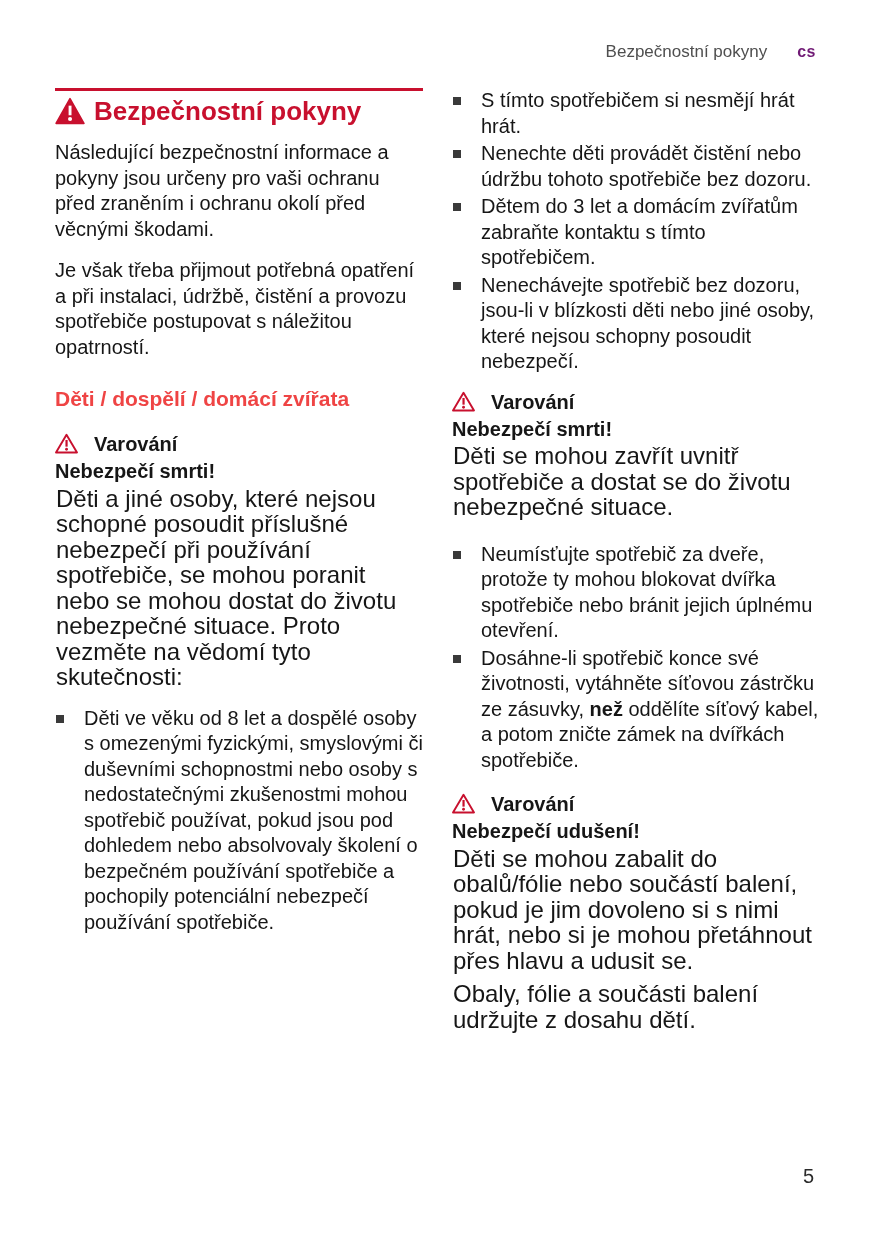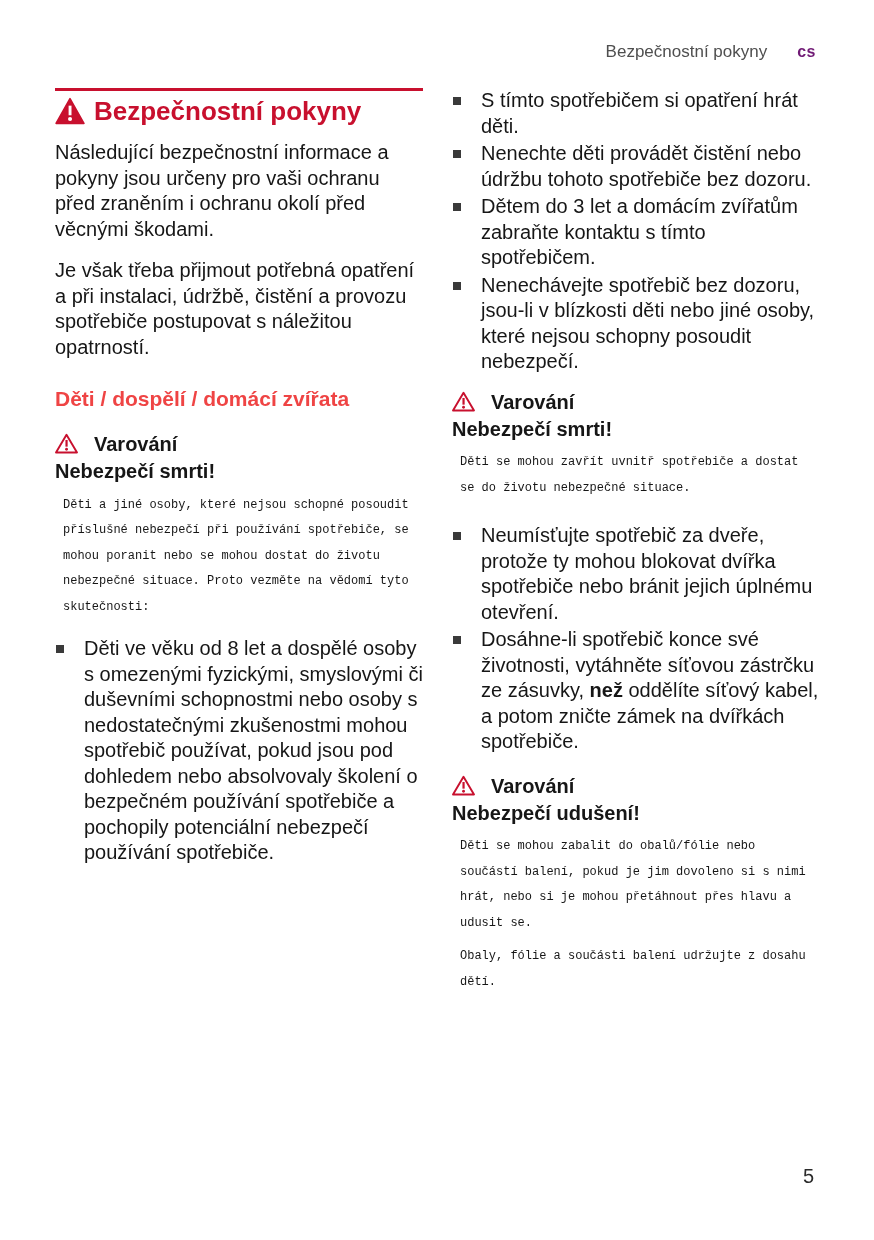--- a/index.html
+++ b/index.html
@@ -41,21 +41,21 @@
   h2.section-heading {
     margin: 26px 0 22px 0;
     color: #ef4444; font-size: 21px; font-weight: bold; line-height: 25px;
   }
 
   
   .warning-block { margin: 0 0 16px 0; }
   .warning-title-row { display: flex; align-items: flex-start; gap: 16px; margin-bottom: 3px; }
   .warning-label { font-weight: bold; font-size: 20px; }
   .warning-subtitle { font-weight: bold; font-size: 20px; line-height: 25.5px; }
-  .warning-body { margin: 8px; font-size: 12px; line-height: 25.5px; font-family: Liberation Mono, monospace; }
+  .warning-body { margin: 1px; font-size: 24px; line-height: 25.5px; }
   .warning-body + .warning-body { margin-top: 8px; }
 
   
   ul.bullets { list-style: none; margin: 0 0 16px 0; padding: 0; }
   ul.bullets li {
     display: flex; align-items: flex-start;
     font-size: 20px; line-height: 25.5px;
     margin-bottom: 2px;
   }
   ul.bullets .bullet-marker {
@@ -125,21 +125,21 @@
         <span class="bullet-text">Děti ve věku od 8 let a dospělé osoby s omezenými fyzickými, smyslovými či duševními schopnostmi nebo osoby s nedostatečnými zkušenostmi mohou spotřebič používat, pokud jsou pod dohledem nebo absolvovaly školení o bezpečném používání spotřebiče a pochopily potenciální nebezpečí používání spotřebiče.</span>
       </li>
     </ul>
   </div>
 
   <div class="col col-right">
 
     <ul class="bullets">
       <li>
         <span class="bullet-marker"></span>
-        <span class="bullet-text">S tímto spotřebičem si opatření hrát děti.</span>
+        <span class="bullet-text">S tímto spotřebičem si nesmějí hrát hrát.</span>
       </li>
       <li>
         <span class="bullet-marker"></span>
         <span class="bullet-text">Nenechte děti provádět čistění nebo údržbu tohoto spotřebiče bez dozoru.</span>
       </li>
       <li>
         <span class="bullet-marker"></span>
         <span class="bullet-text">Dětem do 3 let a domácím zvířatům zabraňte kontaktu s tímto spotřebičem.</span>
       </li>
       <li>

